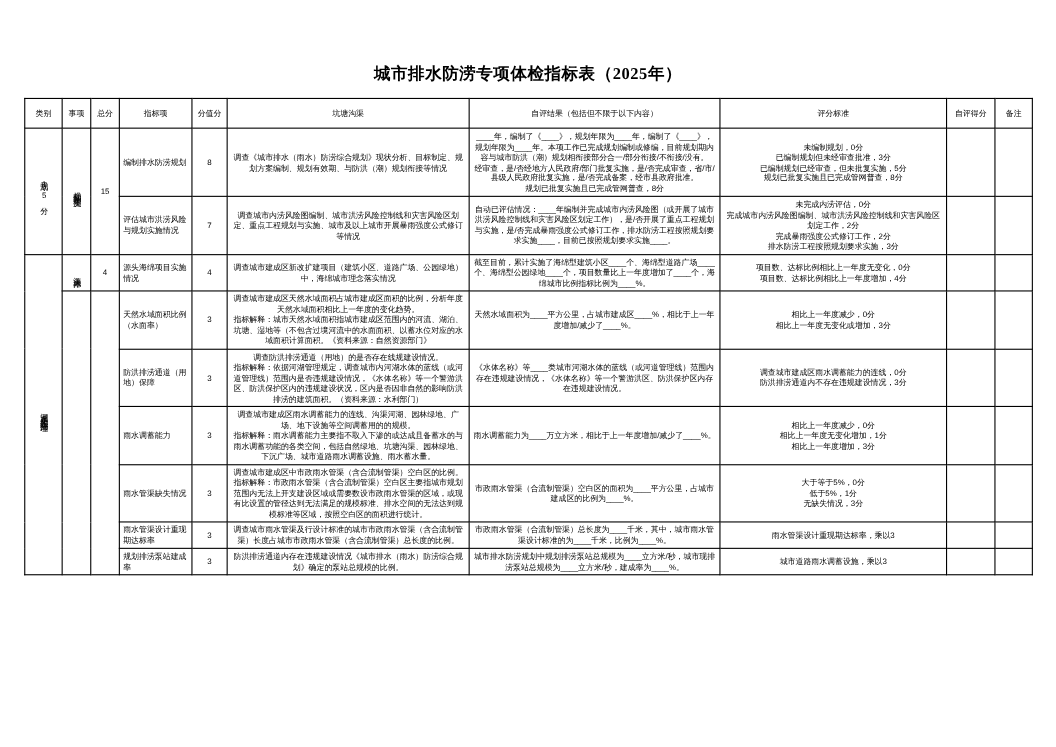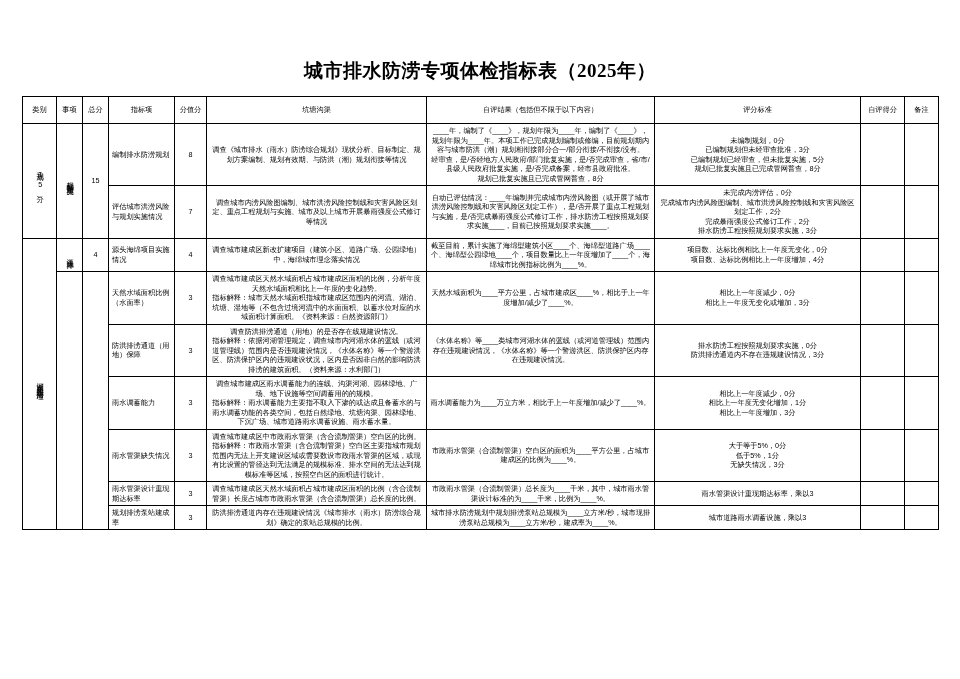--- a/index.html
+++ b/index.html
@@ -16,21 +16,21 @@
   }
   .page {
     position: relative;
     width: 960px;
     height: 679px;
     box-sizing: border-box;
     padding: 0 22px;
   }
   .doc-title {
     text-align: center;
-    font-size: 19px;
+    font-size: 15px;
     font-weight: bold;
     letter-spacing: 0.5px;
     margin-top: 58px;
     margin-bottom: 12px;
     font-family: "Liberation Serif", "DejaVu Serif", serif;
   }
   table.grid {
     border-collapse: collapse;
     width: 916px;
     table-layout: fixed;
@@ -191,21 +191,21 @@
         <td class="c"></td>
         <td class="c"></td>
       </tr>
 
       <tr>
         <td class="c">防洪排涝通道（用地）保障</td>
         <td class="num">3</td>
         <td class="j cellwrap">调查防洪排涝通道（用地）的是否存在线规建设情况。
 指标解释：依据河湖管理规定，调查城市内河湖水体的蓝线（或河道管理线）范围内是否违规建设情况，《水体名称》等一个警游洪区、防洪保护区内的违规建设状况，区内是否因非自然的影响防洪排涝的建筑面积。（资料来源：水利部门）</td>
         <td class="j cellwrap">《水体名称》等____类城市河湖水体的蓝线（或河道管理线）范围内存在违规建设情况，《水体名称》等一个警游洪区、防洪保护区内存在违规建设情况。</td>
-        <td class="j cellwrap">排水防涝工程按照规划要求实施，0分
+        <td class="j cellwrap">调查城市建成区雨水调蓄能力的连线，0分
 防洪排涝通道内不存在违规建设情况，3分</td>
         <td class="c"></td>
         <td class="c"></td>
       </tr>
 
       <tr>
         <td class="c">雨水调蓄能力</td>
         <td class="num">3</td>
         <td class="j cellwrap">调查城市建成区雨水调蓄能力的连线、沟渠河湖、园林绿地、广场、地下设施等空间调蓄用的的规模。
 指标解释：雨水调蓄能力主要指不取入下渗的或达成且备蓄水的与雨水调蓄功能的各类空间，包括自然绿地、坑塘沟渠、园林绿地、下沉广场、城市道路雨水调蓄设施、雨水蓄水量。</td>
@@ -226,21 +226,21 @@
         <td class="j cellwrap">大于等于5%，0分
 低于5%，1分
 无缺失情况，3分</td>
         <td class="c"></td>
         <td class="c"></td>
       </tr>
 
       <tr>
         <td class="c">雨水管渠设计重现期达标率</td>
         <td class="num">3</td>
-        <td class="j cellwrap">调查城市建成区天然水域面积占城市建成区面积的比例（含合流制管渠）长度占城市市政雨水管渠（含合流制管渠）总长度的比例。</td>
+        <td class="j cellwrap">调查城市雨水管渠及行设计标准的城市市政雨水管渠（含合流制管渠）长度占城市市政雨水管渠（含合流制管渠）总长度的比例。</td>
         <td class="j cellwrap">市政雨水管渠（合流制管渠）总长度为____千米，其中，城市雨水管渠设计标准的为____千米，比例为____%。</td>
         <td class="j cellwrap">雨水管渠设计重现期达标率，乘以3</td>
         <td class="c"></td>
         <td class="c"></td>
       </tr>
 
       <tr>
         <td class="c">规划排涝泵站建成率</td>
         <td class="num">3</td>
         <td class="j cellwrap">防洪排涝通道内存在违规建设情况《城市排水（雨水）防涝综合规划》确定的泵站总规模的比例。</td>

